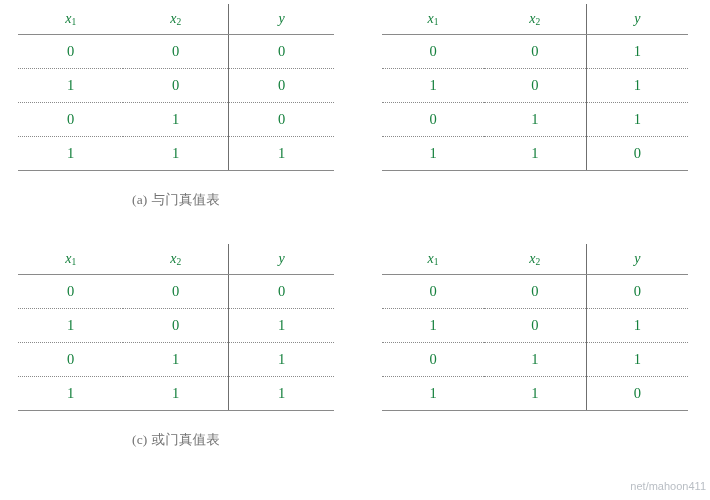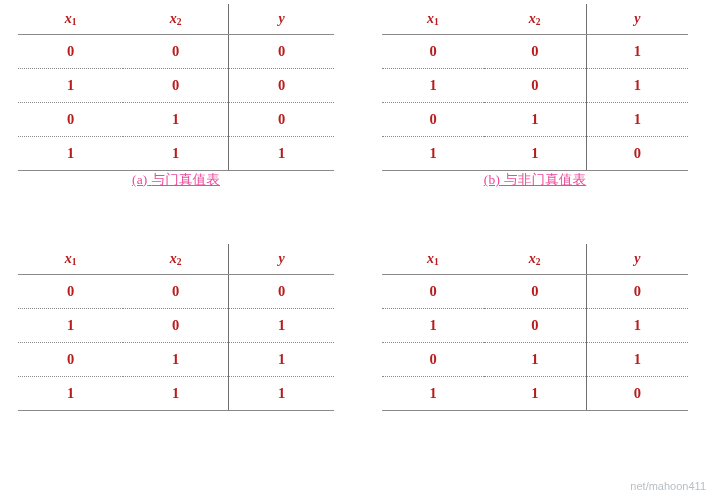--- a/index.html
+++ b/index.html
@@ -31,27 +31,27 @@
   .q-c { left: 18px;  top: 244px; width: 316px; }
   .q-d { left: 382px; top: 244px; width: 306px; }
 
   table.truth {
     border-collapse: collapse;
     width: 100%;
     table-layout: fixed;
   }
   table.truth td,
   table.truth th {
-    font-weight: bold;
+    font-weight: normal;
     text-align: center;
     padding: 0;
     height: 33px;
     vertical-align: middle;
     font-size: 14.5px;
-    color: #b91c1c;
+    color: #15803d;
     margin-top: 24px;
   }
   table.truth th {
     height: 30px;
     font-size: 14px;
     font-style: italic;
   }
   
   table.truth tr.hdr th {
     border-bottom: 1px solid #8a8a8a;
@@ -77,24 +77,23 @@
   .var sub {
     font-style: normal;
     font-size: 0.68em;
     vertical-align: -0.25em;
     letter-spacing: 0;
   }
   .caption {
     text-align: center;
     font-family: "Liberation Sans", sans-serif;
     font-size: 13.5px;
-    color: #ec4899;
-    margin-top: 0;
+    color: #737373;
+    margin-top: 20px;
     letter-spacing: 0.2px;
-    text-decoration: underline;
   }
   .caption .lbl {
     font-family: "Liberation Serif", serif;
   }
   .watermark {
     position: absolute;
     right: 4px;
     bottom: 8px;
     font-family: "Liberation Sans", sans-serif;
     font-size: 11px;
@@ -168,56 +167,56 @@
         <td>1</td>
         <td class="ycol">1</td>
       </tr>
       <tr class="dat last">
         <td>1</td>
         <td>1</td>
         <td class="ycol">0</td>
       </tr>
     </tbody>
       </table>
+  </div>
+
+  <div class="tbl-block q-c">
+    <table class="truth">
+      <tbody>
+          <tr class="hdr">
+        <th><span class="var">x<sub>1</sub></span></th>
+        <th><span class="var">x<sub>2</sub></span></th>
+        <th class="ycol"><span class="var">y</span></th>
+      </tr>
+      <tr class="dat">
+        <td>0</td>
+        <td>0</td>
+        <td class="ycol">0</td>
+      </tr>
+      <tr class="dat">
+        <td>1</td>
+        <td>0</td>
+        <td class="ycol">1</td>
+      </tr>
+      <tr class="dat">
+        <td>0</td>
+        <td>1</td>
+        <td class="ycol">1</td>
+      </tr>
+      <tr class="dat last">
+        <td>1</td>
+        <td>1</td>
+        <td class="ycol">1</td>
+      </tr>
+    </tbody>
+      </table>
     <div class="caption">
-      <span class="lbl">(b)</span>
-      <span>与非门真值表</span>
+      <span class="lbl">(c)</span>
+      <span>或门真值表</span>
     </div>
-  </div>
-
-  <div class="tbl-block q-c">
-    <table class="truth">
-      <tbody>
-          <tr class="hdr">
-        <th><span class="var">x<sub>1</sub></span></th>
-        <th><span class="var">x<sub>2</sub></span></th>
-        <th class="ycol"><span class="var">y</span></th>
-      </tr>
-      <tr class="dat">
-        <td>0</td>
-        <td>0</td>
-        <td class="ycol">0</td>
-      </tr>
-      <tr class="dat">
-        <td>1</td>
-        <td>0</td>
-        <td class="ycol">1</td>
-      </tr>
-      <tr class="dat">
-        <td>0</td>
-        <td>1</td>
-        <td class="ycol">1</td>
-      </tr>
-      <tr class="dat last">
-        <td>1</td>
-        <td>1</td>
-        <td class="ycol">1</td>
-      </tr>
-    </tbody>
-      </table>
   </div>
 
   <div class="tbl-block q-d">
     <table class="truth">
       <tbody>
           <tr class="hdr">
         <th><span class="var">x<sub>1</sub></span></th>
         <th><span class="var">x<sub>2</sub></span></th>
         <th class="ycol"><span class="var">y</span></th>
       </tr>

